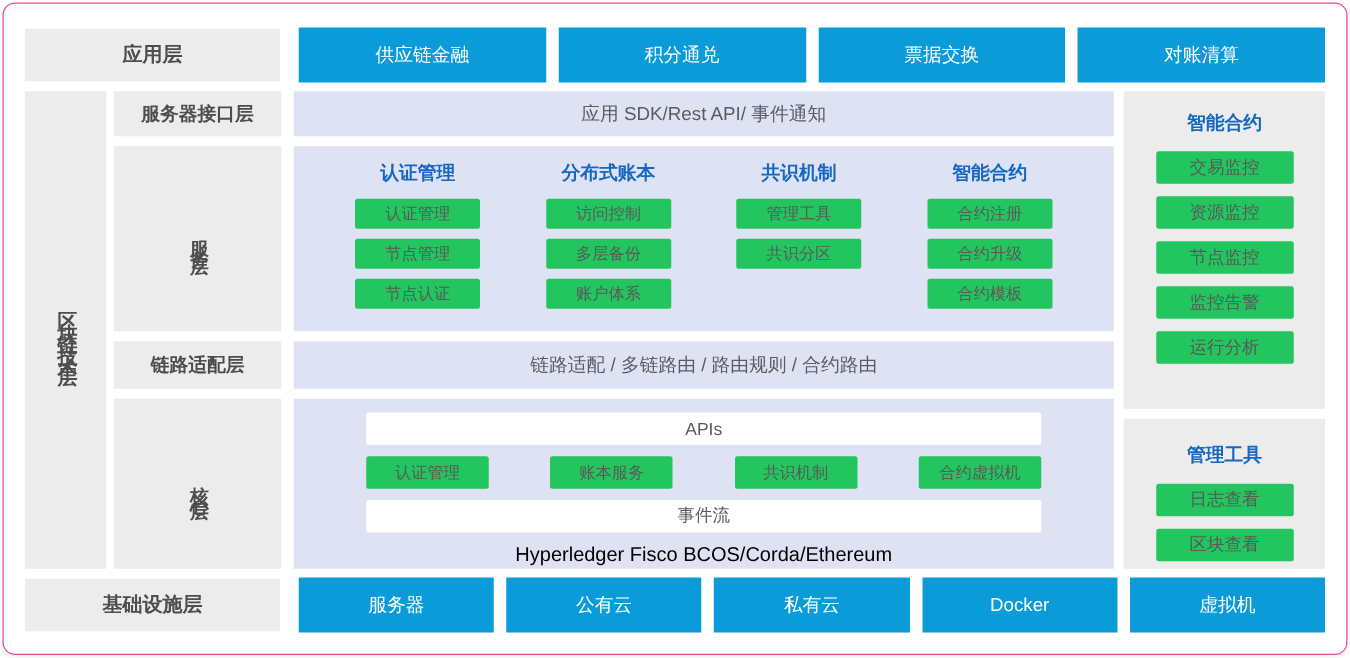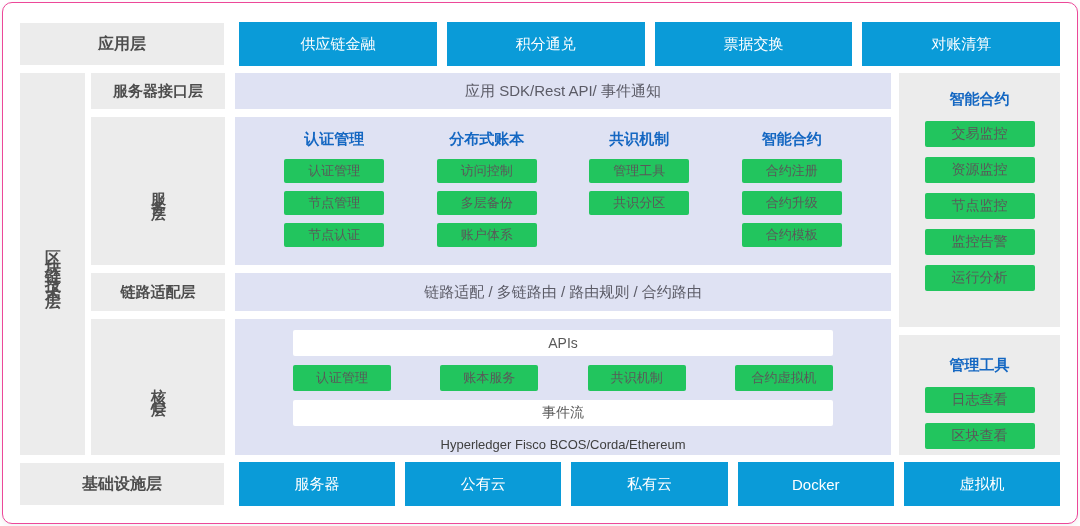--- a/index.html
+++ b/index.html
@@ -45,21 +45,21 @@
                  grid-template-columns:repeat(4,1fr);column-gap:18px;}
   .svc-col{display:flex;flex-direction:column;align-items:center;gap:8px;}
   .svc-header{color:#1467c2;font-weight:bold;font-size:15px;height:20px;line-height:20px;margin-bottom:2px;}
 
   
   .core-panel{box-sizing:border-box;padding:10px 58px 0;display:flex;flex-direction:column;gap:9px;justify-content:flex-end;}
   .wide-bar{background:#fff;border-radius:2px;height:26px;display:flex;align-items:center;
             justify-content:center;font-size:14px;color:#595959;}
   .core-modules{display:flex;justify-content:space-between;}
   .core-modules .white-box{width:98px;height:26px;}
-  .core-footer{text-align:center;font-size:13px;color:#404040;height:20px;line-height:20px;}
+  .core-footer{text-align:center;font-size:16px;color:#000000;height:20px;line-height:20px;}
 
   
   .gray-panel{background:#ececec;display:flex;flex-direction:column;align-items:center;gap:10px;}
   .gray-panel .panel-header{color:#1467c2;font-weight:bold;font-size:15px;height:20px;line-height:20px;margin-bottom:2px;}
   .gray-panel .white-box{width:110px;height:26px;font-size:14px;}
   .p1{padding-top:16px;}
   .p2{padding-top:20px;}
 </style>
 </head>
 <body>

